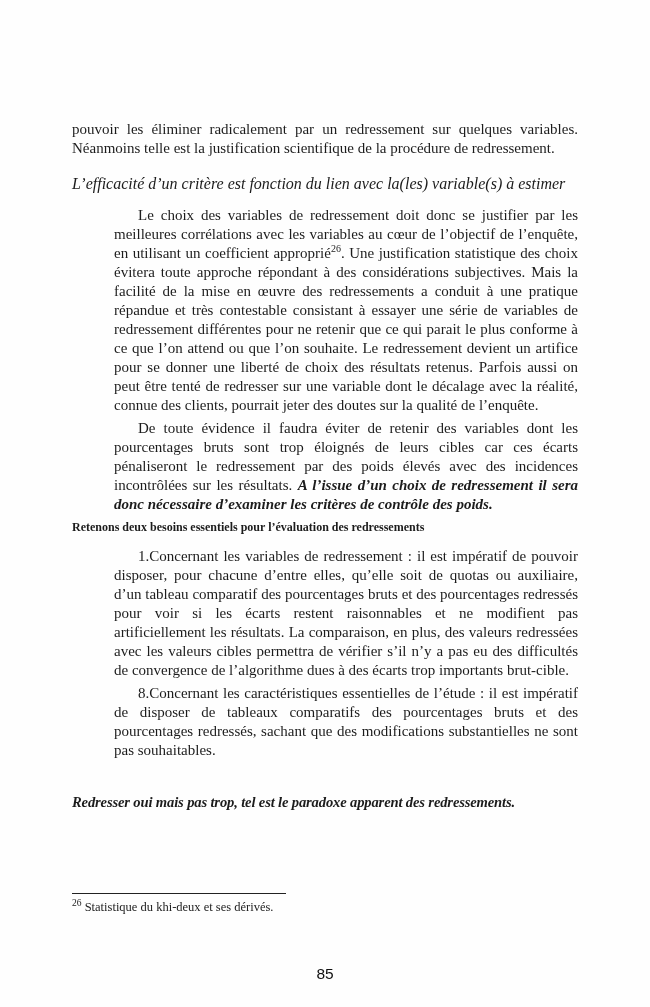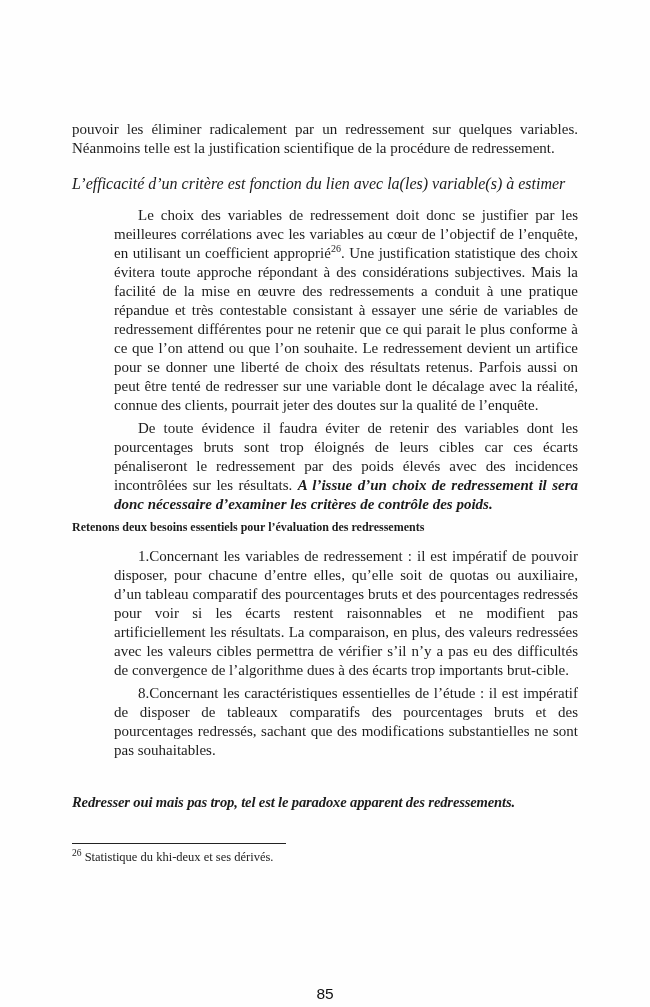--- a/index.html
+++ b/index.html
@@ -58,42 +58,42 @@
     font-weight: bold;
     font-style: italic;
     margin: 33px 0 0 0;
     white-space: nowrap;
     font-size: 14.6px;
     letter-spacing: -0.15px;
   }
   .footnote-block {
     position: absolute;
     left: 72px;
-    top: 843px;
+    top: 893px;
     width: 506px;
     font-size: 12.5px;
     line-height: 15px;
     color: #222;
   }
   .fn-rule {
     width: 214px;
     height: 0;
     border-top: 1.6px solid #222;
     margin-bottom: 6px;
   }
   .fn-text {
     margin: 0;
   }
   .fn-text sup {
     font-size: 9.5px;
     line-height: 0;
   }
   .pageno {
     position: absolute;
-    top: 984px;
+    top: 964px;
     left: 0;
     width: 650px;
     text-align: center;
     font-family: "Liberation Sans", "DejaVu Sans", sans-serif;
     font-size: 15.5px;
     color: #111;
   }
 </style>
 </head>
 <body>

